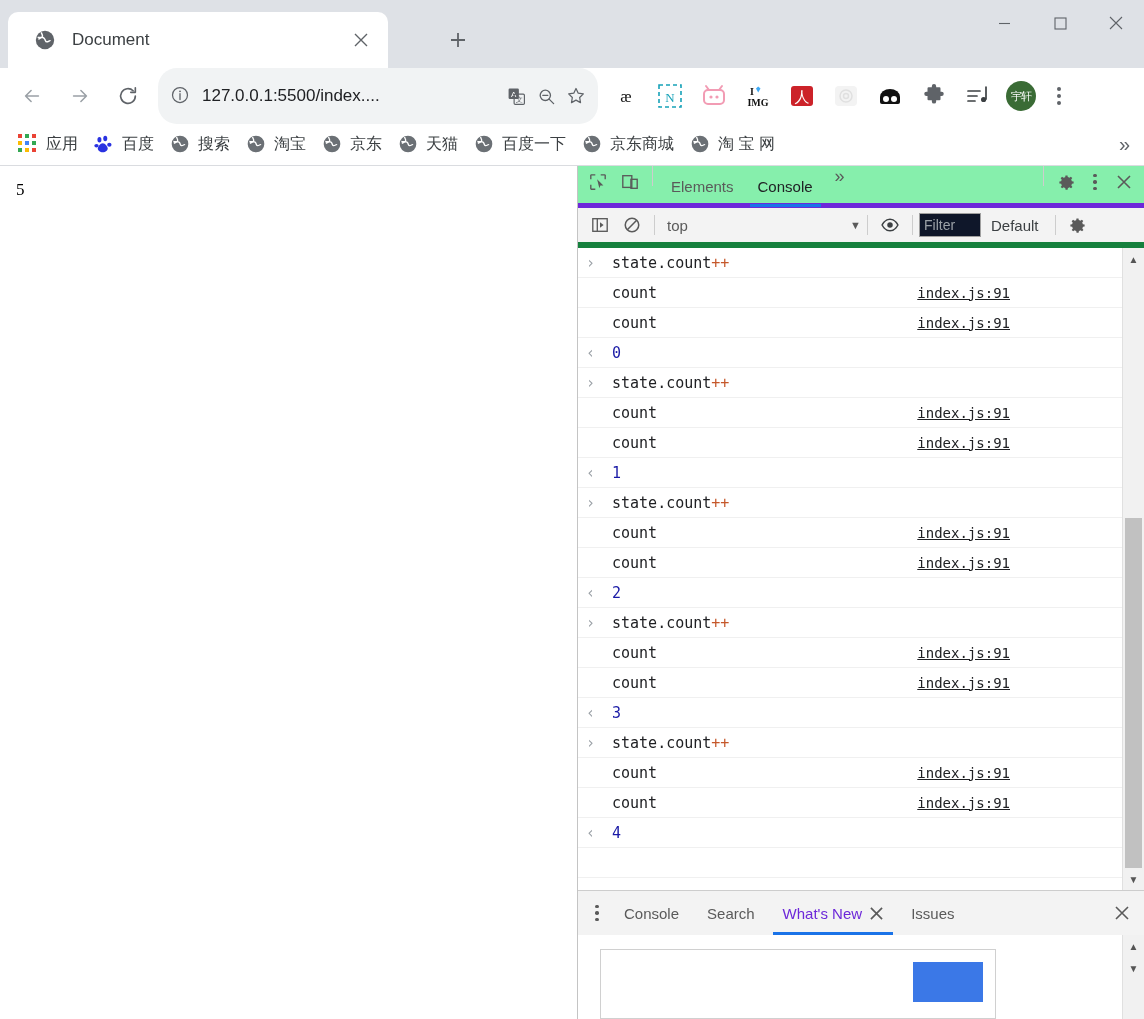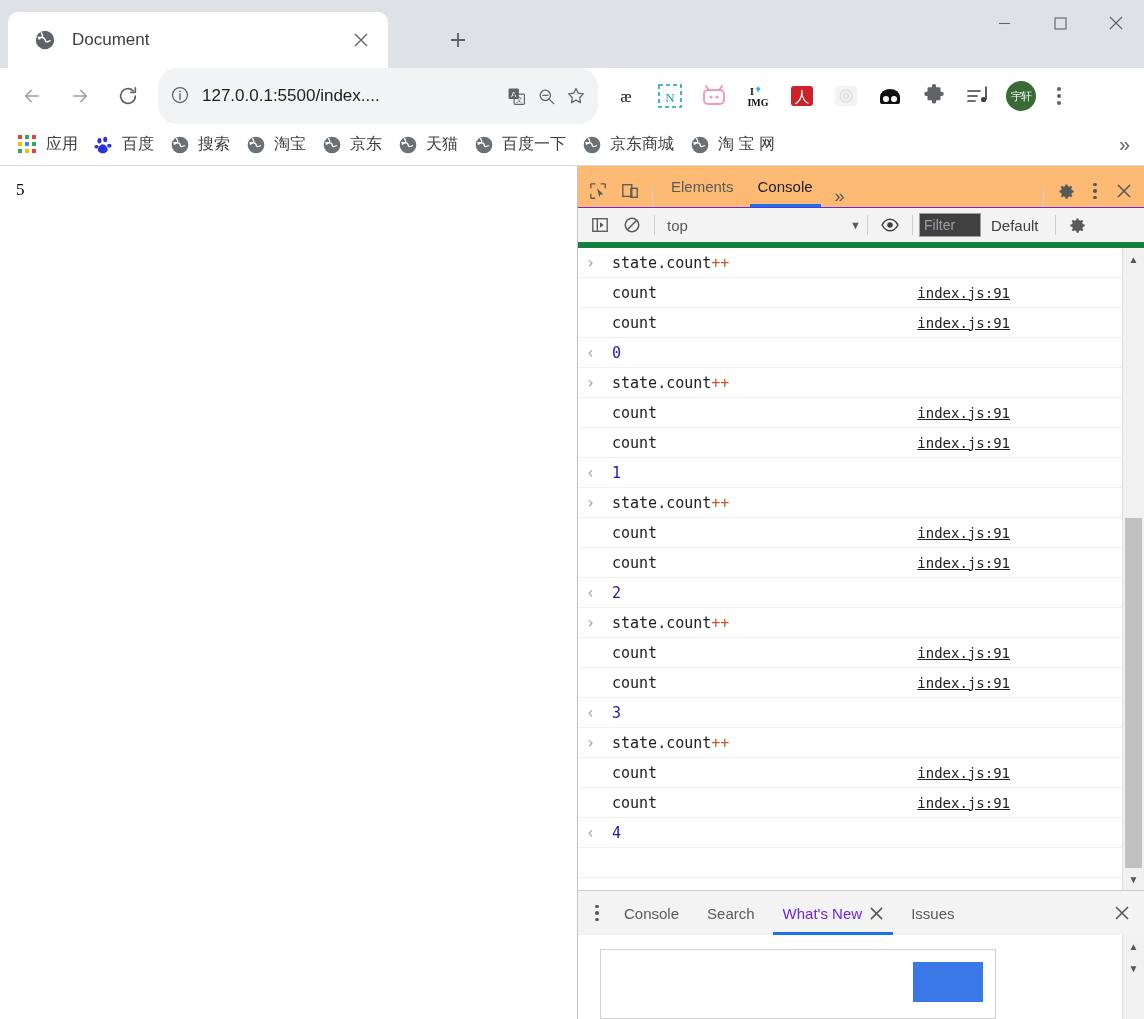--- a/index.html
+++ b/index.html
@@ -73,42 +73,42 @@
   .menudots { width: 30px; height: 34px; display: flex; flex-direction: column;
     align-items: center; justify-content: center; gap: 3px; flex: 0 0 30px; margin-left: 2px;}
   .menudots i { width: 4px; height: 4px; border-radius: 50%; background: #5f6368; display: block; }
 
   
   .bookmarks {
     height: 42px; flex: 0 0 42px; background: #ffffff;
     display: flex; align-items: center; padding: 0 10px;
     border-bottom: 1px solid #dadce0; position: relative;
   }
-  .bm { display: flex; align-items: center; padding: 4px 8px; border-radius: 4px; flex: 0 0 auto;}
+  .bm { display: flex; align-items: flex-start; padding: 4px 8px; border-radius: 4px; flex: 0 0 auto;}
   .bm-ico { width: 20px; height: 20px; margin-right: 8px; flex: 0 0 20px; }
   .bm-label { font-size: 16px; color: #3c4043; white-space: nowrap; }
   .apps-grid { display: grid; grid-template-columns: repeat(3, 4px); grid-template-rows: repeat(3, 4px); gap: 3px; }
   .apps-grid i { width: 4px; height: 4px; display:block; }
   .bm-overflow {
     position: absolute; right: 14px; font-size: 20px; color: #5f6368;
   }
 
   
   .viewport { flex: 1; display: flex; min-height: 0; }
   .page {
     width: 578px; flex: 0 0 578px; background: #fff;
     border-right: 1px solid #c4c4c4; padding: 14px 16px; overflow: hidden;
   }
   .page-text { font-size: 17px; color: #000; font-family: "Liberation Serif", serif; }
 
   
   .devtools { flex: 1; display: flex; flex-direction: column; background: #fff; min-width: 0; }
   .dt-topbar {
-    height: 42px; flex: 0 0 42px; background: #fdba74;
-    border-bottom: 1px solid #6d28d9; display: flex; align-items: flex-end; padding: 0 4px;
+    height: 42px; flex: 0 0 42px; background: #86efac;
+    border-bottom: 5px solid #6d28d9; display: flex; align-items: flex-start; padding: 0 4px;
   }
   .dt-icbtn { width: 32px; height: 32px; display: flex; align-items: center; justify-content: center; color: #5a5a5a; flex: 0 0 32px;}
   .vsep { width: 1px; height: 20px; background: #cdcdcd; margin: 0 6px; flex: 0 0 1px;}
   .dt-tab {
     height: 41px; display: flex; align-items: center; padding: 0 12px;
     font-size: 15px; color: #5a5a5a; position: relative; white-space: nowrap;
   }
   .dt-tab.active { color: #202124; }
   .dt-tab.active::after {
     content:''; position: absolute; left: 4px; right: 4px; bottom: 0; height: 3px; background: #1a73e8;
@@ -121,21 +121,21 @@
   .dt-filterbar {
     height: 40px; flex: 0 0 40px; background: #f3f3f3;
     border-bottom: 6px solid #15803d; display: flex; align-items: center; padding: 0 6px;
   }
   .ctx-select {
     display: flex; align-items: center; width: 200px; flex: 0 0 200px;
     font-size: 15px; color: #5a5a5a; padding-left: 6px;
   }
   .ctx-select .caret { margin-left: auto; font-size: 11px; }
   .filter-input {
-    width: 62px; flex: 0 0 62px; height: 24px; border: 1px solid #a0a0a0; background: #404040;
+    width: 62px; flex: 0 0 62px; height: 24px; border: 1px solid #a0a0a0; background: #0f172a;
     font-size: 14px; color: #9aa0a6; display: flex; align-items: center; padding: 0 4px;
   }
   .level-sel { font-size: 15px; color: #3c4043; padding: 0 10px; white-space: nowrap;}
 
   .console-body { flex: 1; position: relative; overflow: hidden; background: #fff; display: flex; }
   .console-list { flex: 1; min-width: 0; }
   .crow {
     height: 30px; display: flex; align-items: center;
     border-bottom: 1px solid #f0f0f0; padding-left: 8px; font-size: 15px;
     font-family: "DejaVu Sans Mono", monospace;

